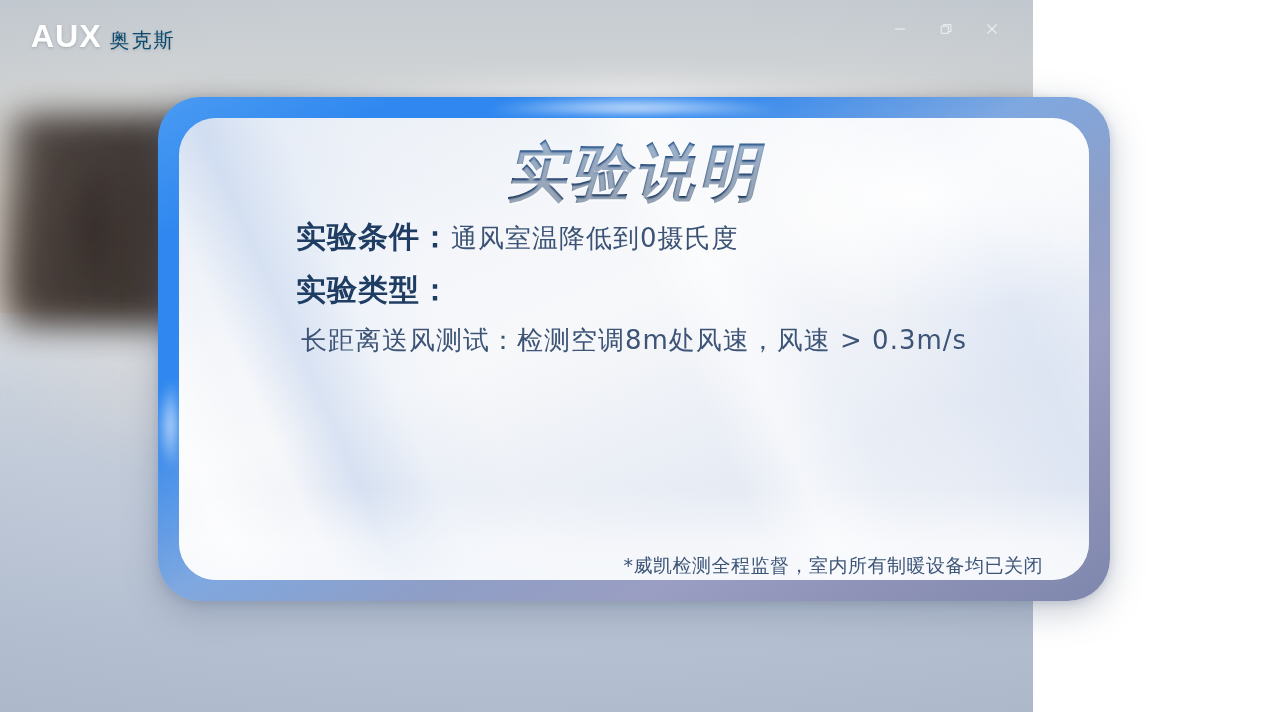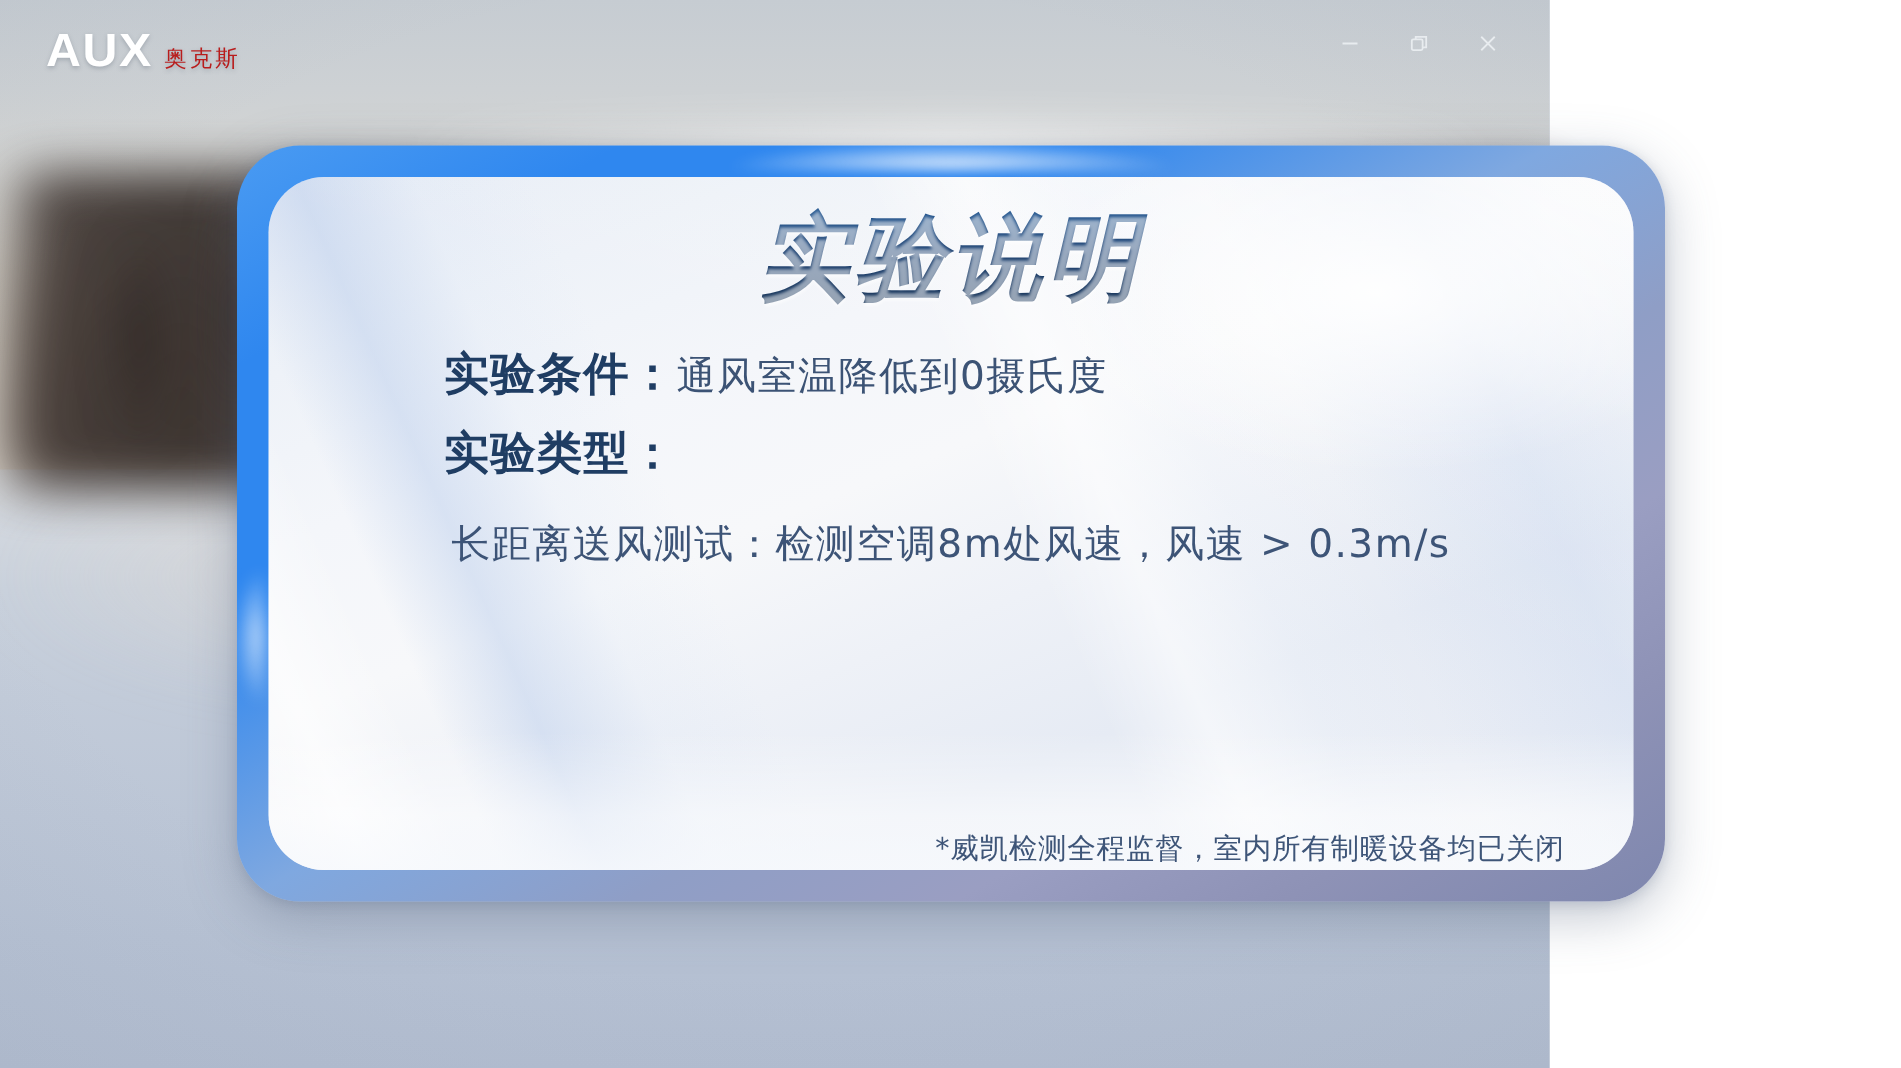--- a/index.html
+++ b/index.html
@@ -86,21 +86,21 @@
     margin-left:32px; user-select:none;
   }
   .logo-aux {
     font-size:31px; font-weight:bold; letter-spacing:1px;
     color:#ffffff; font-family:"Liberation Sans",sans-serif;
     font-stretch:condensed;
     text-shadow:0 1px 3px rgba(90,100,115,.35);
     transform:scaleX(1.04);
   }
   .logo-cn {
-    font-size:15px; color:#b91c1c; letter-spacing:2px;
+    font-size:20px; color:#0c4a6e; letter-spacing:2px;
     font-family:"DejaVu Sans",sans-serif;
     text-shadow:0 1px 3px rgba(90,100,115,.35);
     margin-top:24px;
   }
   .wincontrols {
     margin-left:auto; display:flex; align-items:center;
     margin-right:18px; gap:0;
   }
   .wbtn {
     width:46px; height:34px;
@@ -228,21 +228,21 @@
     background:linear-gradient(180deg,#2a5d96 0%,#1d4171 46%,#173356 100%);
     -webkit-background-clip:text;
     background-clip:text;
     -webkit-text-fill-color:transparent;
     text-shadow:0 2px 2px rgba(255,255,255,.55);
     line-height:1.1;
     transform:scaleY(1.05);
   }
 
   .line-row { margin-left:73px; display:flex; align-items:baseline; }
-  .row-cond { margin-top:24px; }
+  .row-cond { margin-top:12px; }
   .row-type { margin-top:12px; }
 
   .label-bold {
     font-family:"DejaVu Sans",sans-serif;
     font-size:30px; font-weight:bold;
     color:#1f3d63; letter-spacing:1px;
     white-space:pre;
   }
   .value-reg {
     font-family:"DejaVu Sans",sans-serif;
@@ -253,21 +253,21 @@
 
   .detail {
     font-family:"DejaVu Sans",sans-serif;
     font-size:26px; font-weight:normal;
     color:#3d5477; letter-spacing:1px;
     text-align:center;
     white-space:pre;
   }
   .d1 { margin-top:26px; }
   .d2 { margin-top:8px; }
-  .d3 { margin-top:22px; }
+  .d3 { margin-top:12px; }
 
   .footnote {
     position:absolute;
     right:46px; bottom:22px;
     font-family:"DejaVu Sans",sans-serif;
     font-size:19px;
     color:#3e5578;
     letter-spacing:.5px;
     white-space:pre;
     margin-top:48px;

